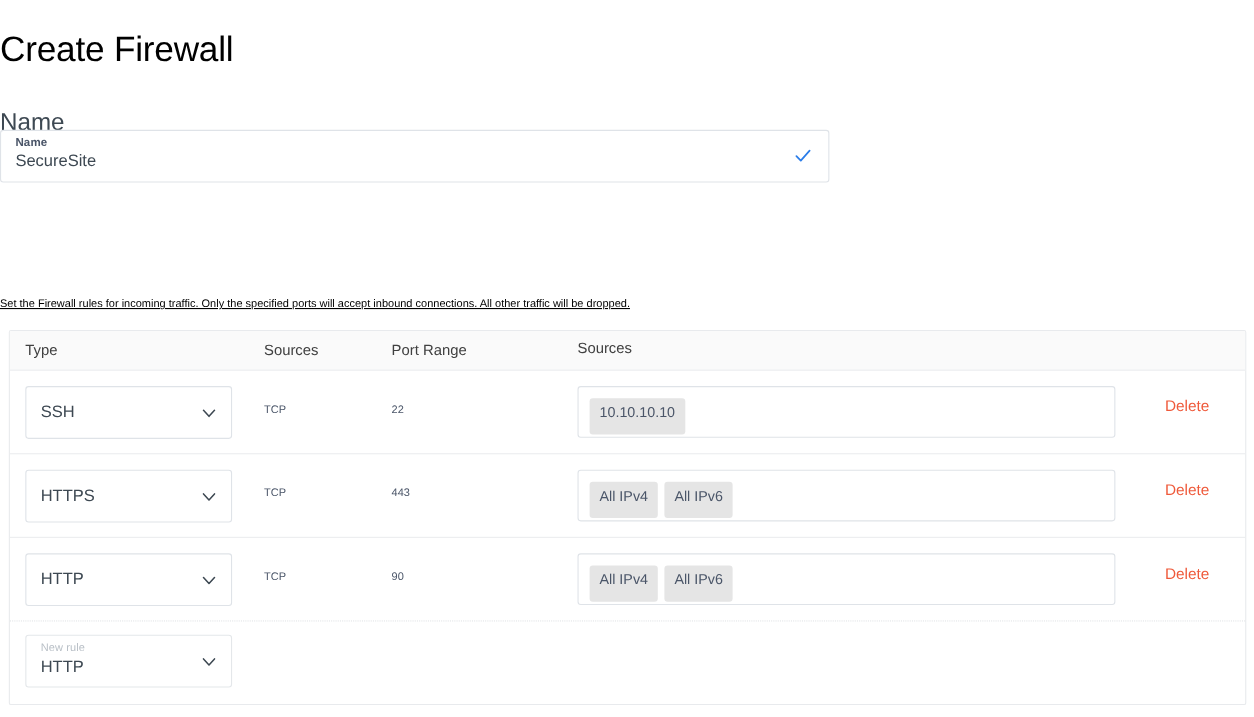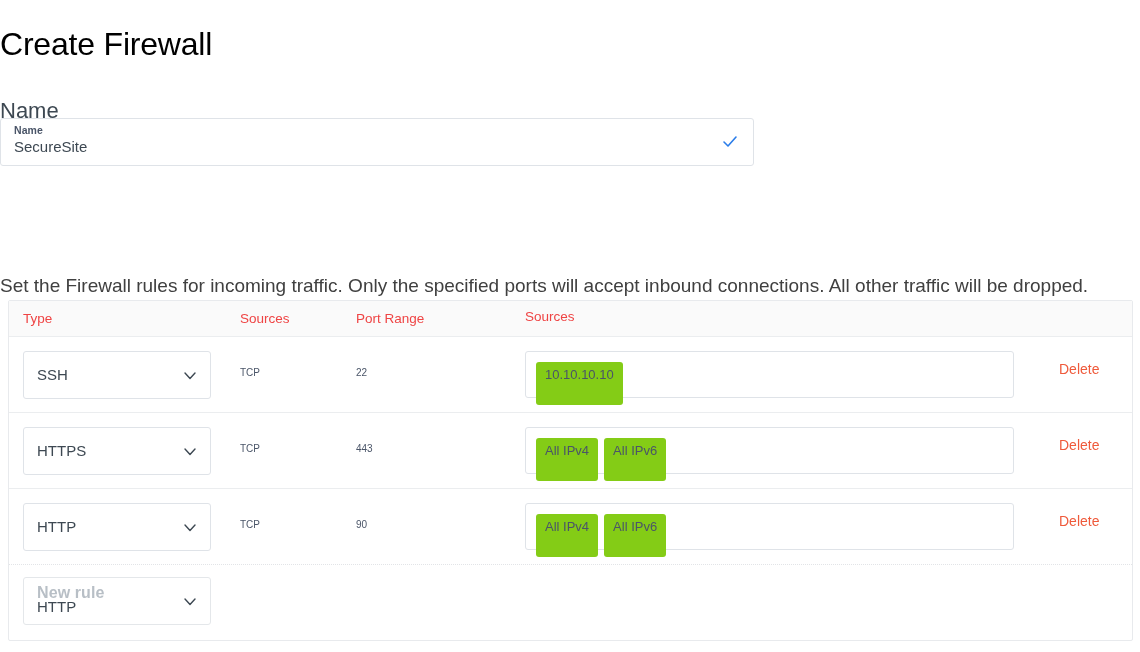--- a/index.html
+++ b/index.html
@@ -43,25 +43,26 @@
     line-height: 30px;
     white-space: nowrap;
   }
   .section-title.name-sec { top: 78px; }
   .section-title.inbound-sec { top: 216px; }
 
   .section-desc {
     position: absolute;
     left: 0px;
     top: 258px;
-    font-size: 19px;
-    font-weight: 400;
-    color: #404040;
+    font-size: 10px;
+    font-weight: 400;
+    color: #000000;
     line-height: 18px;
     white-space: nowrap;
+    text-decoration: underline;
   }
 
   
   .name-field {
     position: absolute;
     left: 0px;
     top: 118px;
     width: 754px;
     height: 48px;
     border: 1px solid #dfe3e8;
@@ -108,21 +109,21 @@
   .rules-head {
     position: relative;
     height: 36px;
     background: #fafafa;
     border-bottom: 1px solid #ebedef;
   }
   .th {
     position: absolute;
     font-size: 13.5px;
     font-weight: 400;
-    color: #ef4444;
+    color: #404040;
     white-space: nowrap;
   }
   .th-type     { left: 14px;  top: 10px; }
   .th-protocol { left: 231px; top: 10px; }
   .th-port     { left: 347px; top: 10px; }
   .th-sources  { left: 516px; top: 8px;  }
 
   .rules-row {
     position: relative;
     height: 76px;
@@ -161,22 +162,22 @@
 
   
   .select-box.new-rule-box {
     top: 12px;
     border-color: #e4e7ea;
   }
   .new-rule-label {
     position: absolute;
     left: 13px;
     top: 6px;
-    font-size: 16px;
-    font-weight: bold;
+    font-size: 10px;
+    font-weight: normal;
     color: #b8bfc6;
     letter-spacing: 0.1px;
   }
   .new-rule-value {
     position: absolute;
     left: 13px;
     top: 20px;
     font-size: 15px;
     color: #3d4852;
   }
@@ -202,25 +203,25 @@
     border: 1px solid #dfe3e8;
     border-radius: 3px;
     background: #ffffff;
     padding: 10px 0 0 10px;
     display: flex;
     align-items: flex-start;
     gap: 6px;
   }
   .tag {
     display: inline-block;
-    background: #84cc16;
+    background: #e5e5e5;
     color: #4a5568;
     font-size: 13px;
     line-height: 14px;
-    padding: 6px 9px 23px 9px;
+    padding: 6px 9px 13px 9px;
     border-radius: 3px;
     white-space: nowrap;
   }
 
   .delete-link {
     position: absolute;
     left: 1050px;
     top: 24px;
     font-size: 14px;
     color: #ef5a3b;

